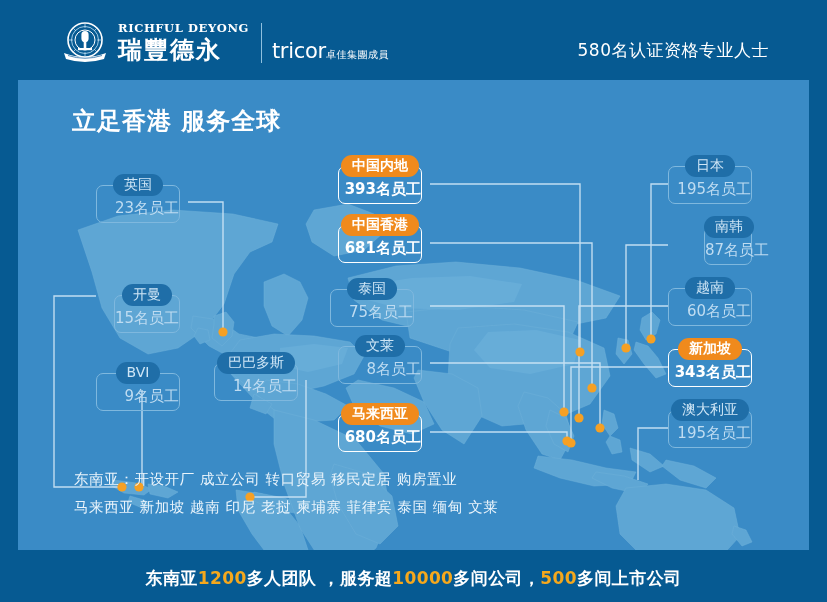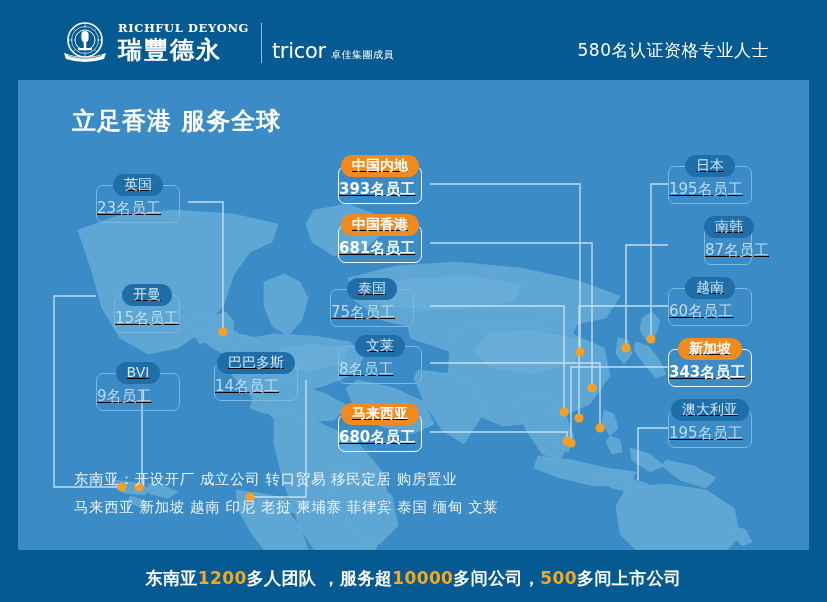--- a/index.html
+++ b/index.html
@@ -28,21 +28,21 @@
     font-size:24px; font-weight:bold; color:#ffffff; letter-spacing:2px;
     line-height:28px; margin-top:1px;
   }
   .logo-divider { width:1px; height:40px; background:#8fc0de; margin:0 10px 0 12px; align-self:center; }
   .tricor-block { align-self:flex-end; padding-bottom:3px; display:flex; align-items:baseline; }
   .tricor-name {
     font-size:21px; color:#ffffff; letter-spacing:-.3px; font-weight:500;
     font-family:"DejaVu Sans","Liberation Sans",sans-serif;
     text-align:center;
   }
-  .tricor-sub { font-size:10px; color:#ffffff; margin-left:5px; letter-spacing:.5px; }
+  .tricor-sub { font-size:10px; color:#ffffff; letter-spacing:.5px; }
   .header-stat {
     position:absolute; right:58px; top:50%; transform:translateY(-50%);
     font-size:17px; color:#ffffff; letter-spacing:.5px;
   }
 
   
   .panel {
     position:absolute; left:18px; top:80px; width:791px; height:470px;
     background:#3a8bc6; overflow:hidden;
   }
@@ -51,29 +51,29 @@
     font-size:24px; font-weight:bold; color:#ffffff; letter-spacing:1px;
   }
 
   
   .map-layer { position:absolute; left:0; top:0; width:791px; height:470px; }
 
   
   .lines-layer { position:absolute; left:0; top:0; width:791px; height:470px; }
 
   
-  .card { position:absolute; width:84px;text-decoration:underline; }
+  .card { position:absolute; width:84px; }
   .card .pill {
     position:relative; z-index:3; margin:0 auto;
     display:table; padding:2px 11px 3px; border-radius:11px;
     font-size:14px; line-height:17px; white-space:nowrap;
   }
   .card .body {
     position:relative; margin-top:-11px; padding:13px 0 4px;
-    border-radius:7px; text-align:left;
+    border-radius:7px; text-align:right;
     font-size:15px; line-height:19px; white-space:nowrap;
   }
   
   .card.dim .pill { background:#1f6ea8; color:#cfe6f6; }
   .card.dim .body { border:1.5px solid #7fb8de; color:#bfdcf1; }
   
   .card.hot .pill { background:#f08a1c; color:#ffffff; font-weight:bold; }
   .card.hot .body { border:1.5px solid #ffffff; color:#ffffff; font-weight:bold; }
 
   

